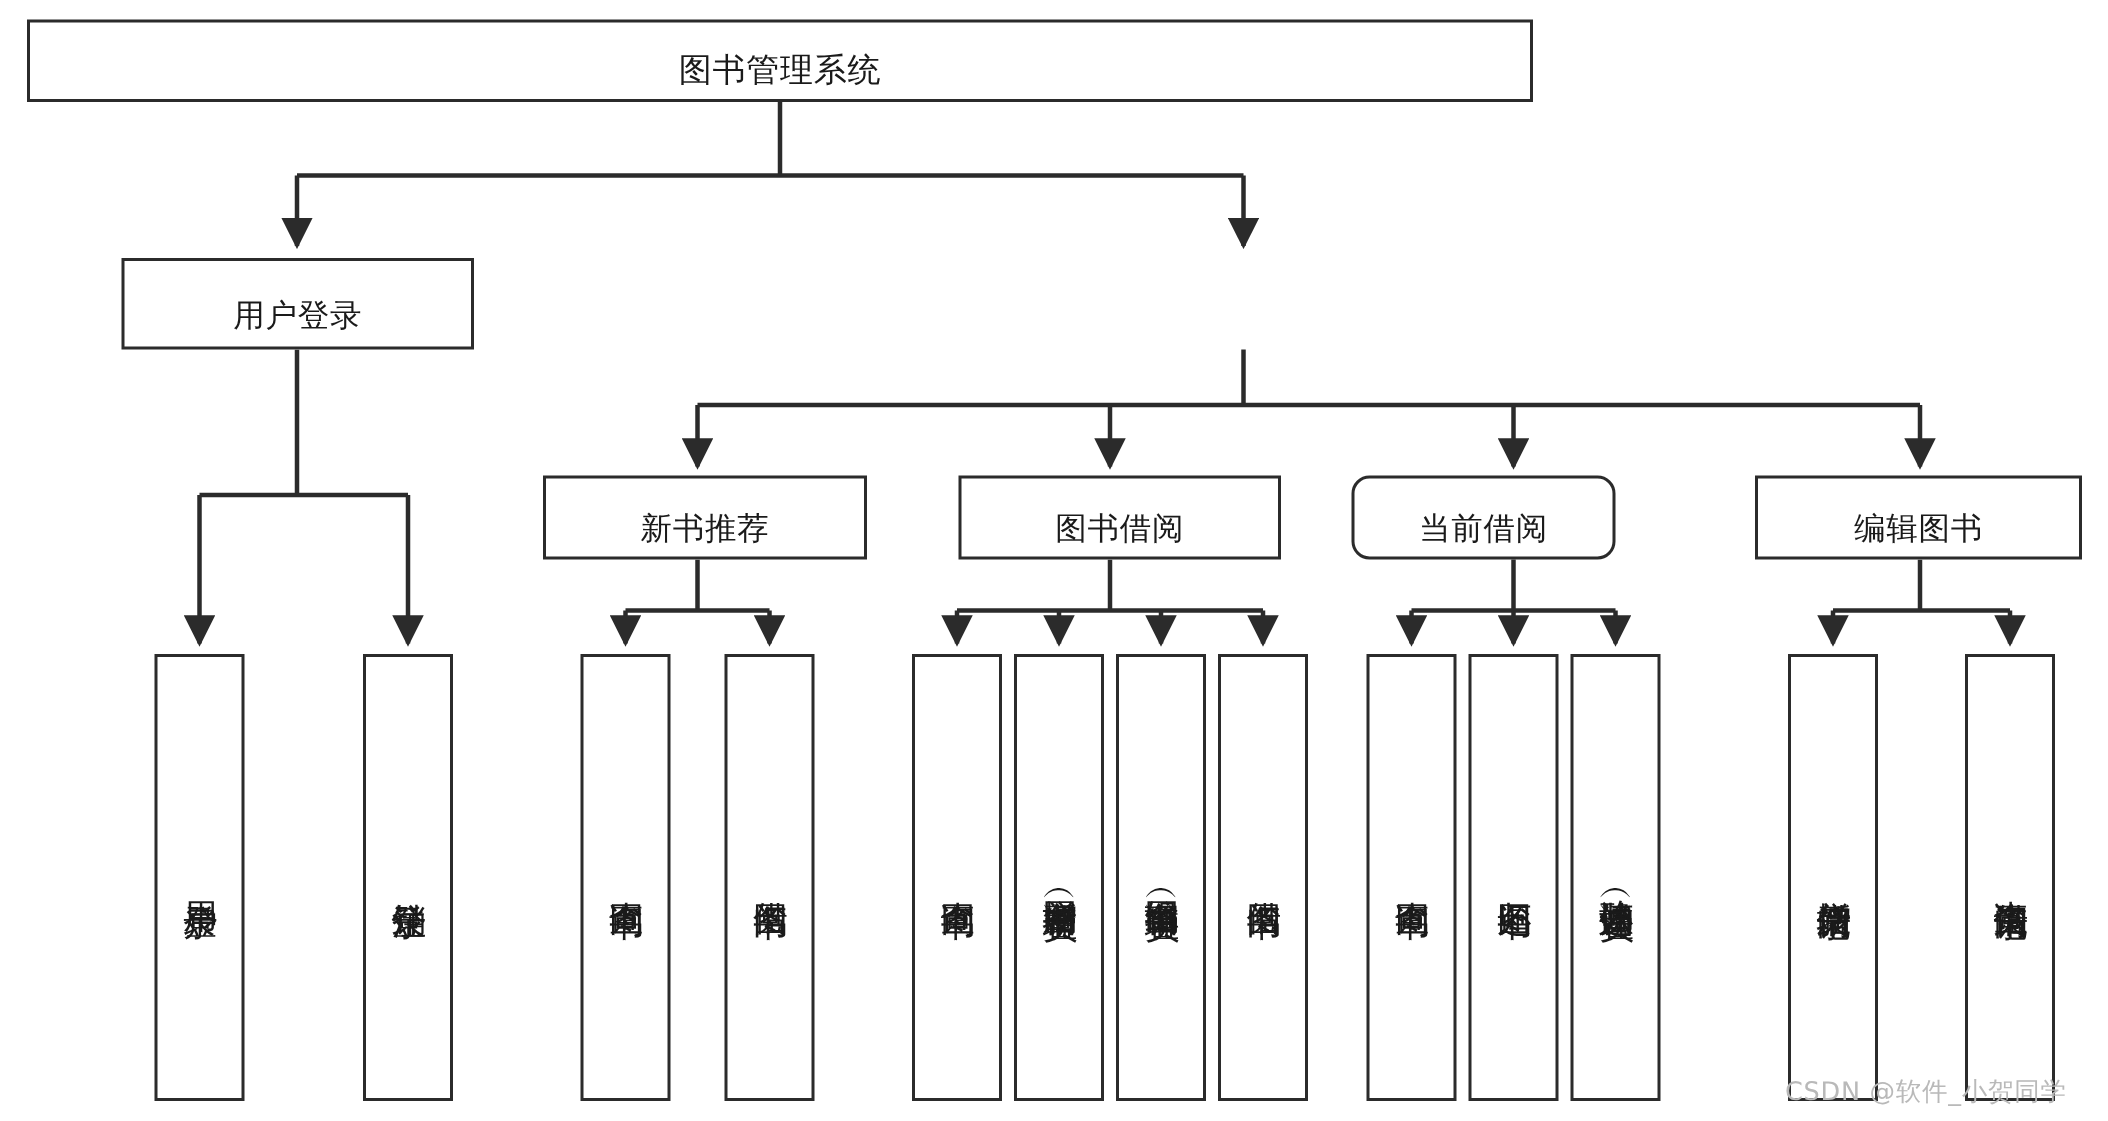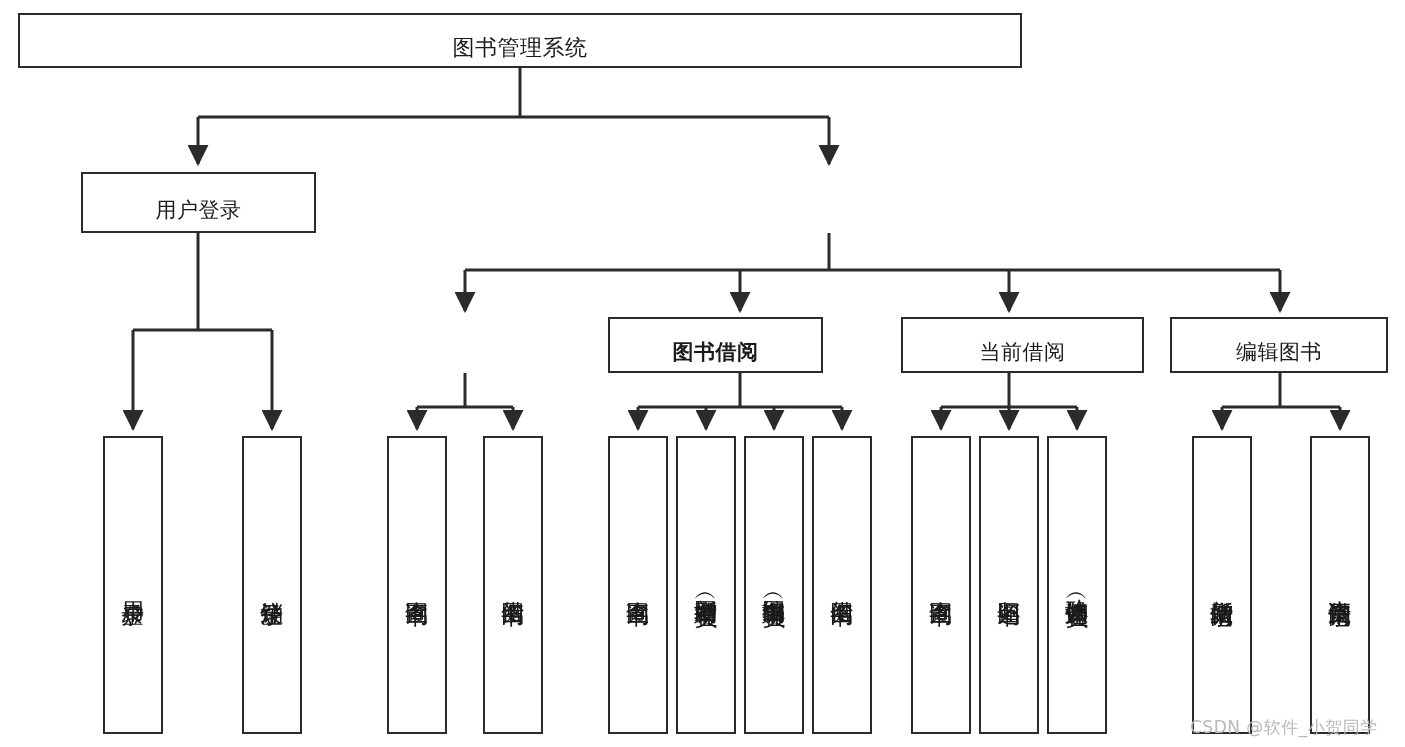--- a/index.html
+++ b/index.html
@@ -124,24 +124,27 @@
   </svg>
 
   <div class="node horiz root" style="left:18px; top:13px; width:1004px; height:55px;">
     <span class="label">图书管理系统</span>
   </div>
 
   <div class="node horiz" style="left:81px; top:172px; width:235px; height:61px;">
     <span class="label">用户登录</span>
   </div>
 
-  <div class="node horiz" style="left:608px; top:317px; width:215px; height:56px;font-weight:bold;">
+  <div class="node horiz" style="left:362px; top:317px; width:216px; height:56px;">
+    <span class="label">新书推荐</span>
+  </div>
+  <div class="node horiz" style="left:639px; top:317px; width:215px; height:56px;">
     <span class="label">图书借阅</span>
   </div>
-  <div class="node horiz" style="left:901px; top:317px; width:243px; height:56px;">
+  <div class="node horiz" style="left:901px; top:317px; width:176px; height:56px;border-radius:12px;">
     <span class="label">当前借阅</span>
   </div>
   <div class="node horiz" style="left:1170px; top:317px; width:218px; height:56px;">
     <span class="label">编辑图书</span>
   </div>
 
   <div class="node vert" style="left:103px; top:436px; width:60px; height:298px;">
     <span class="label">用户登录</span>
   </div>
   <div class="node vert" style="left:242px; top:436px; width:60px; height:298px;">

